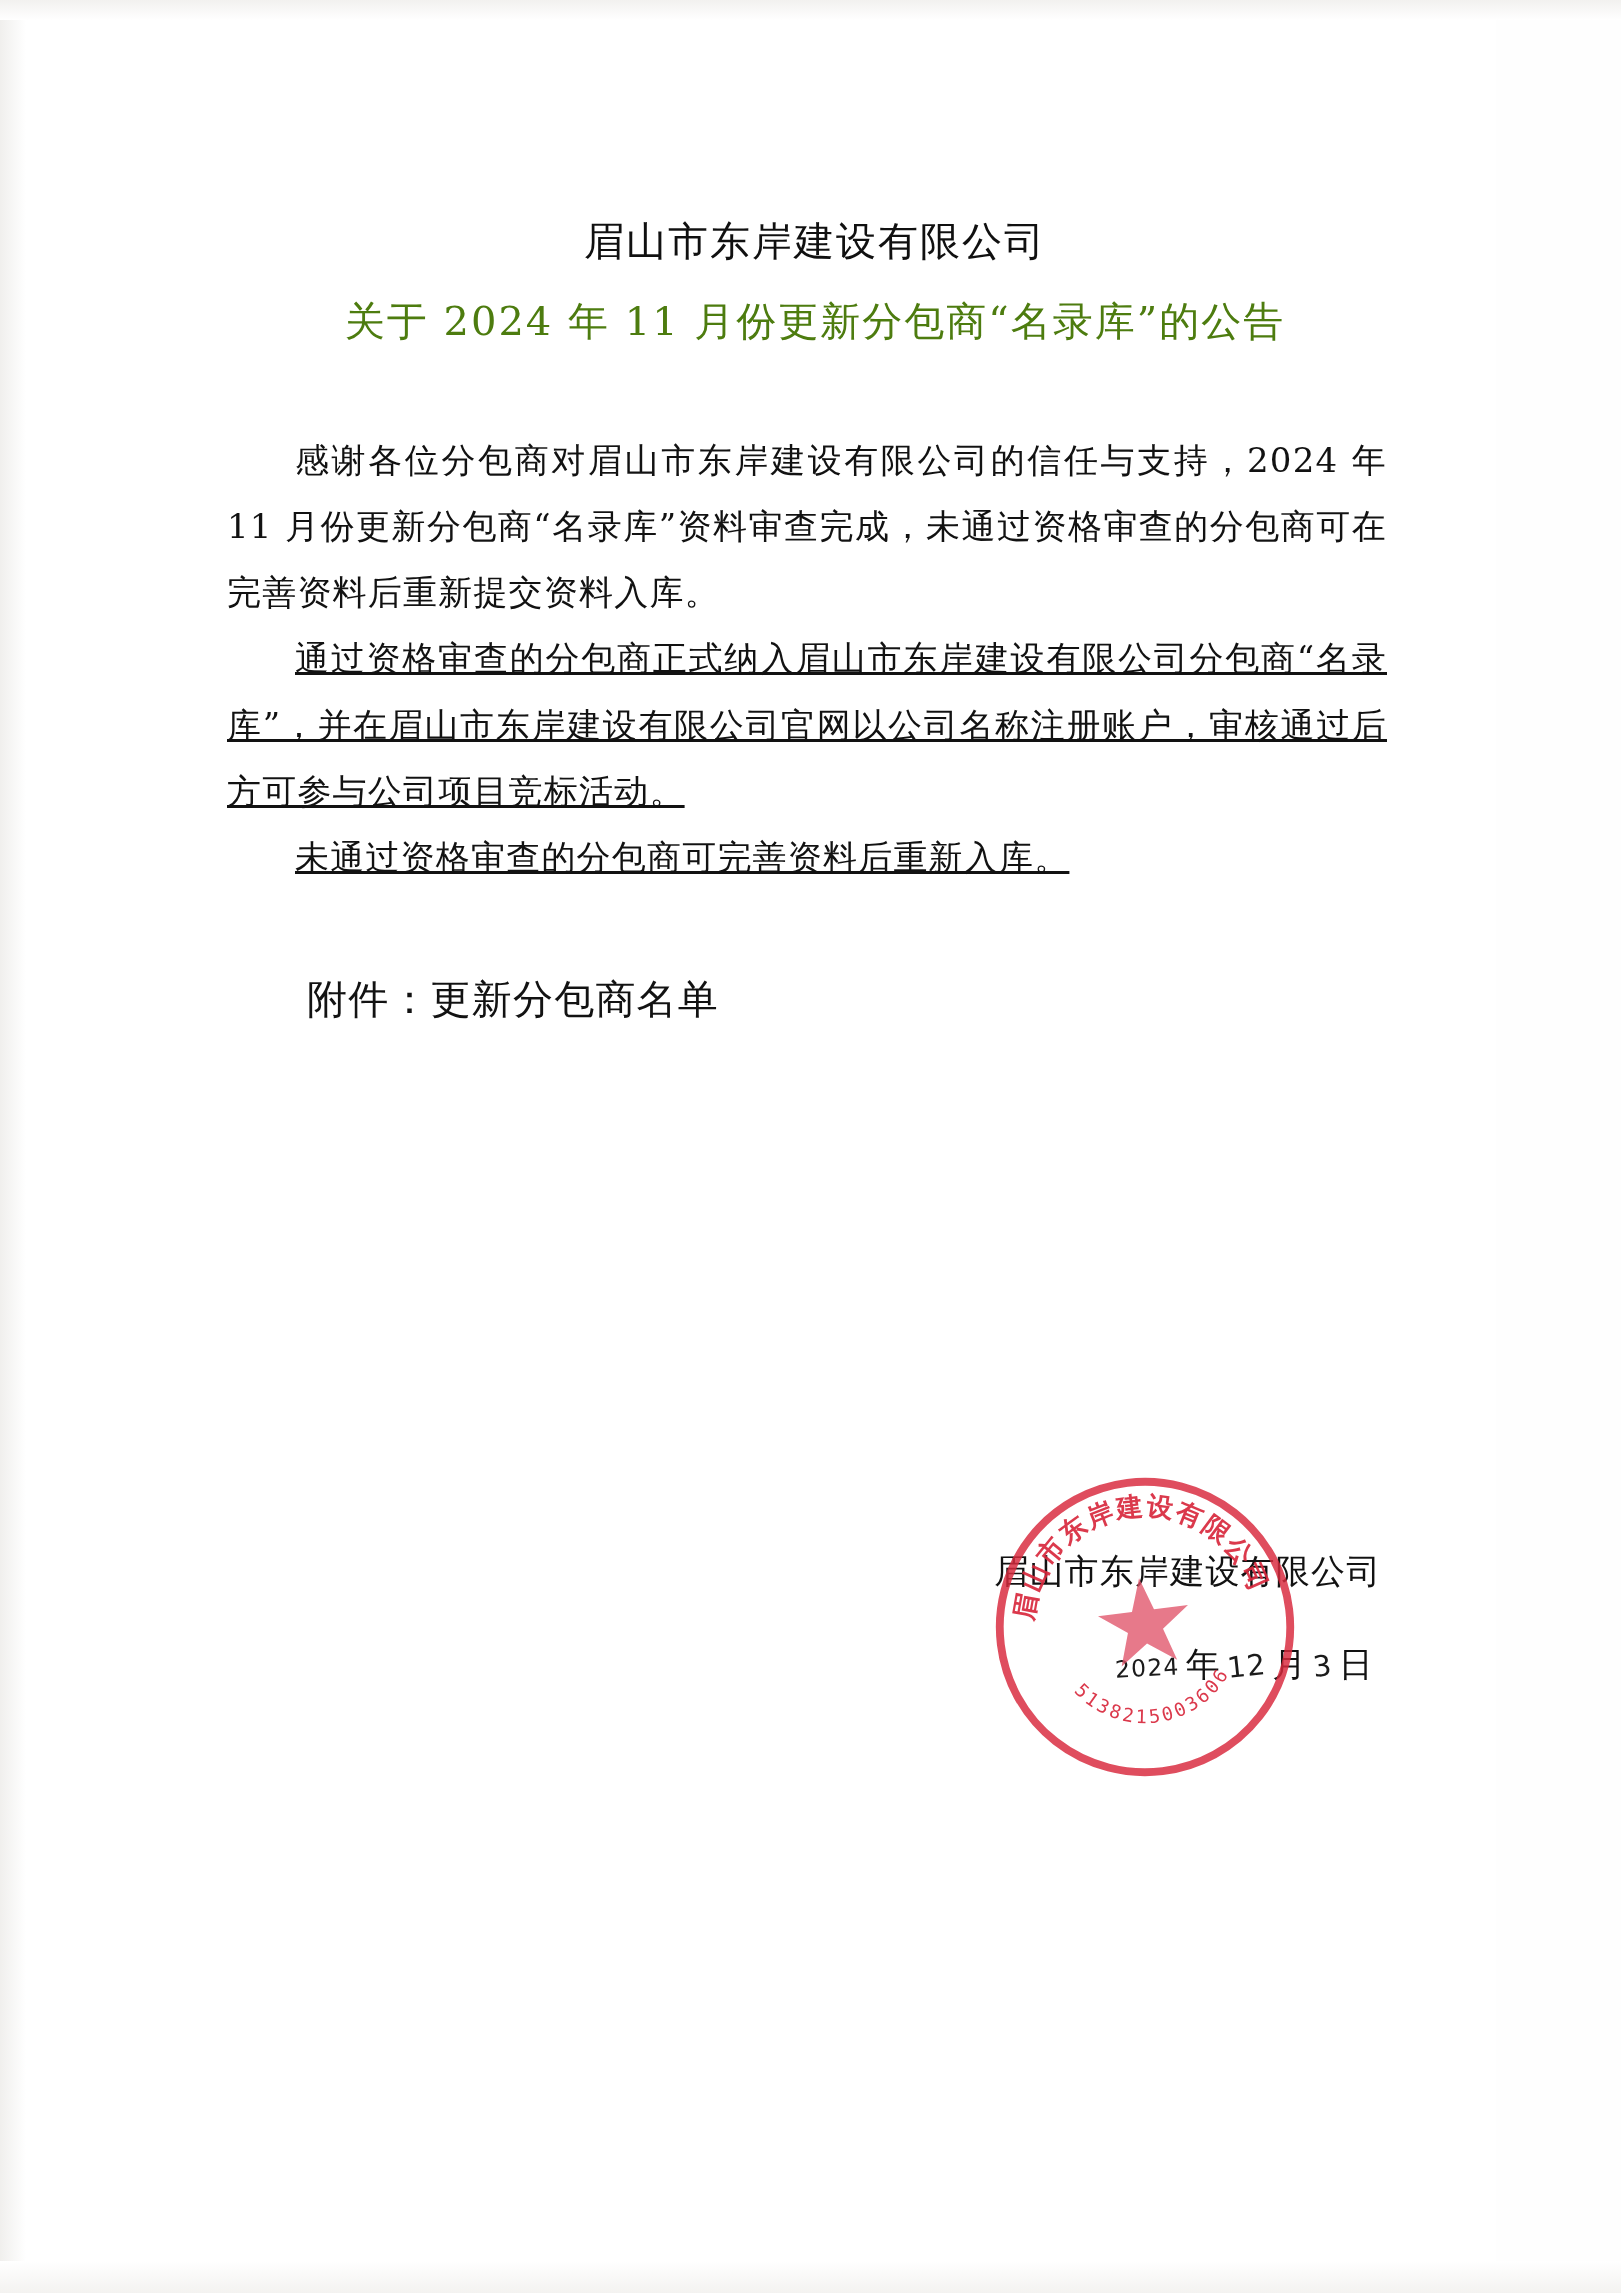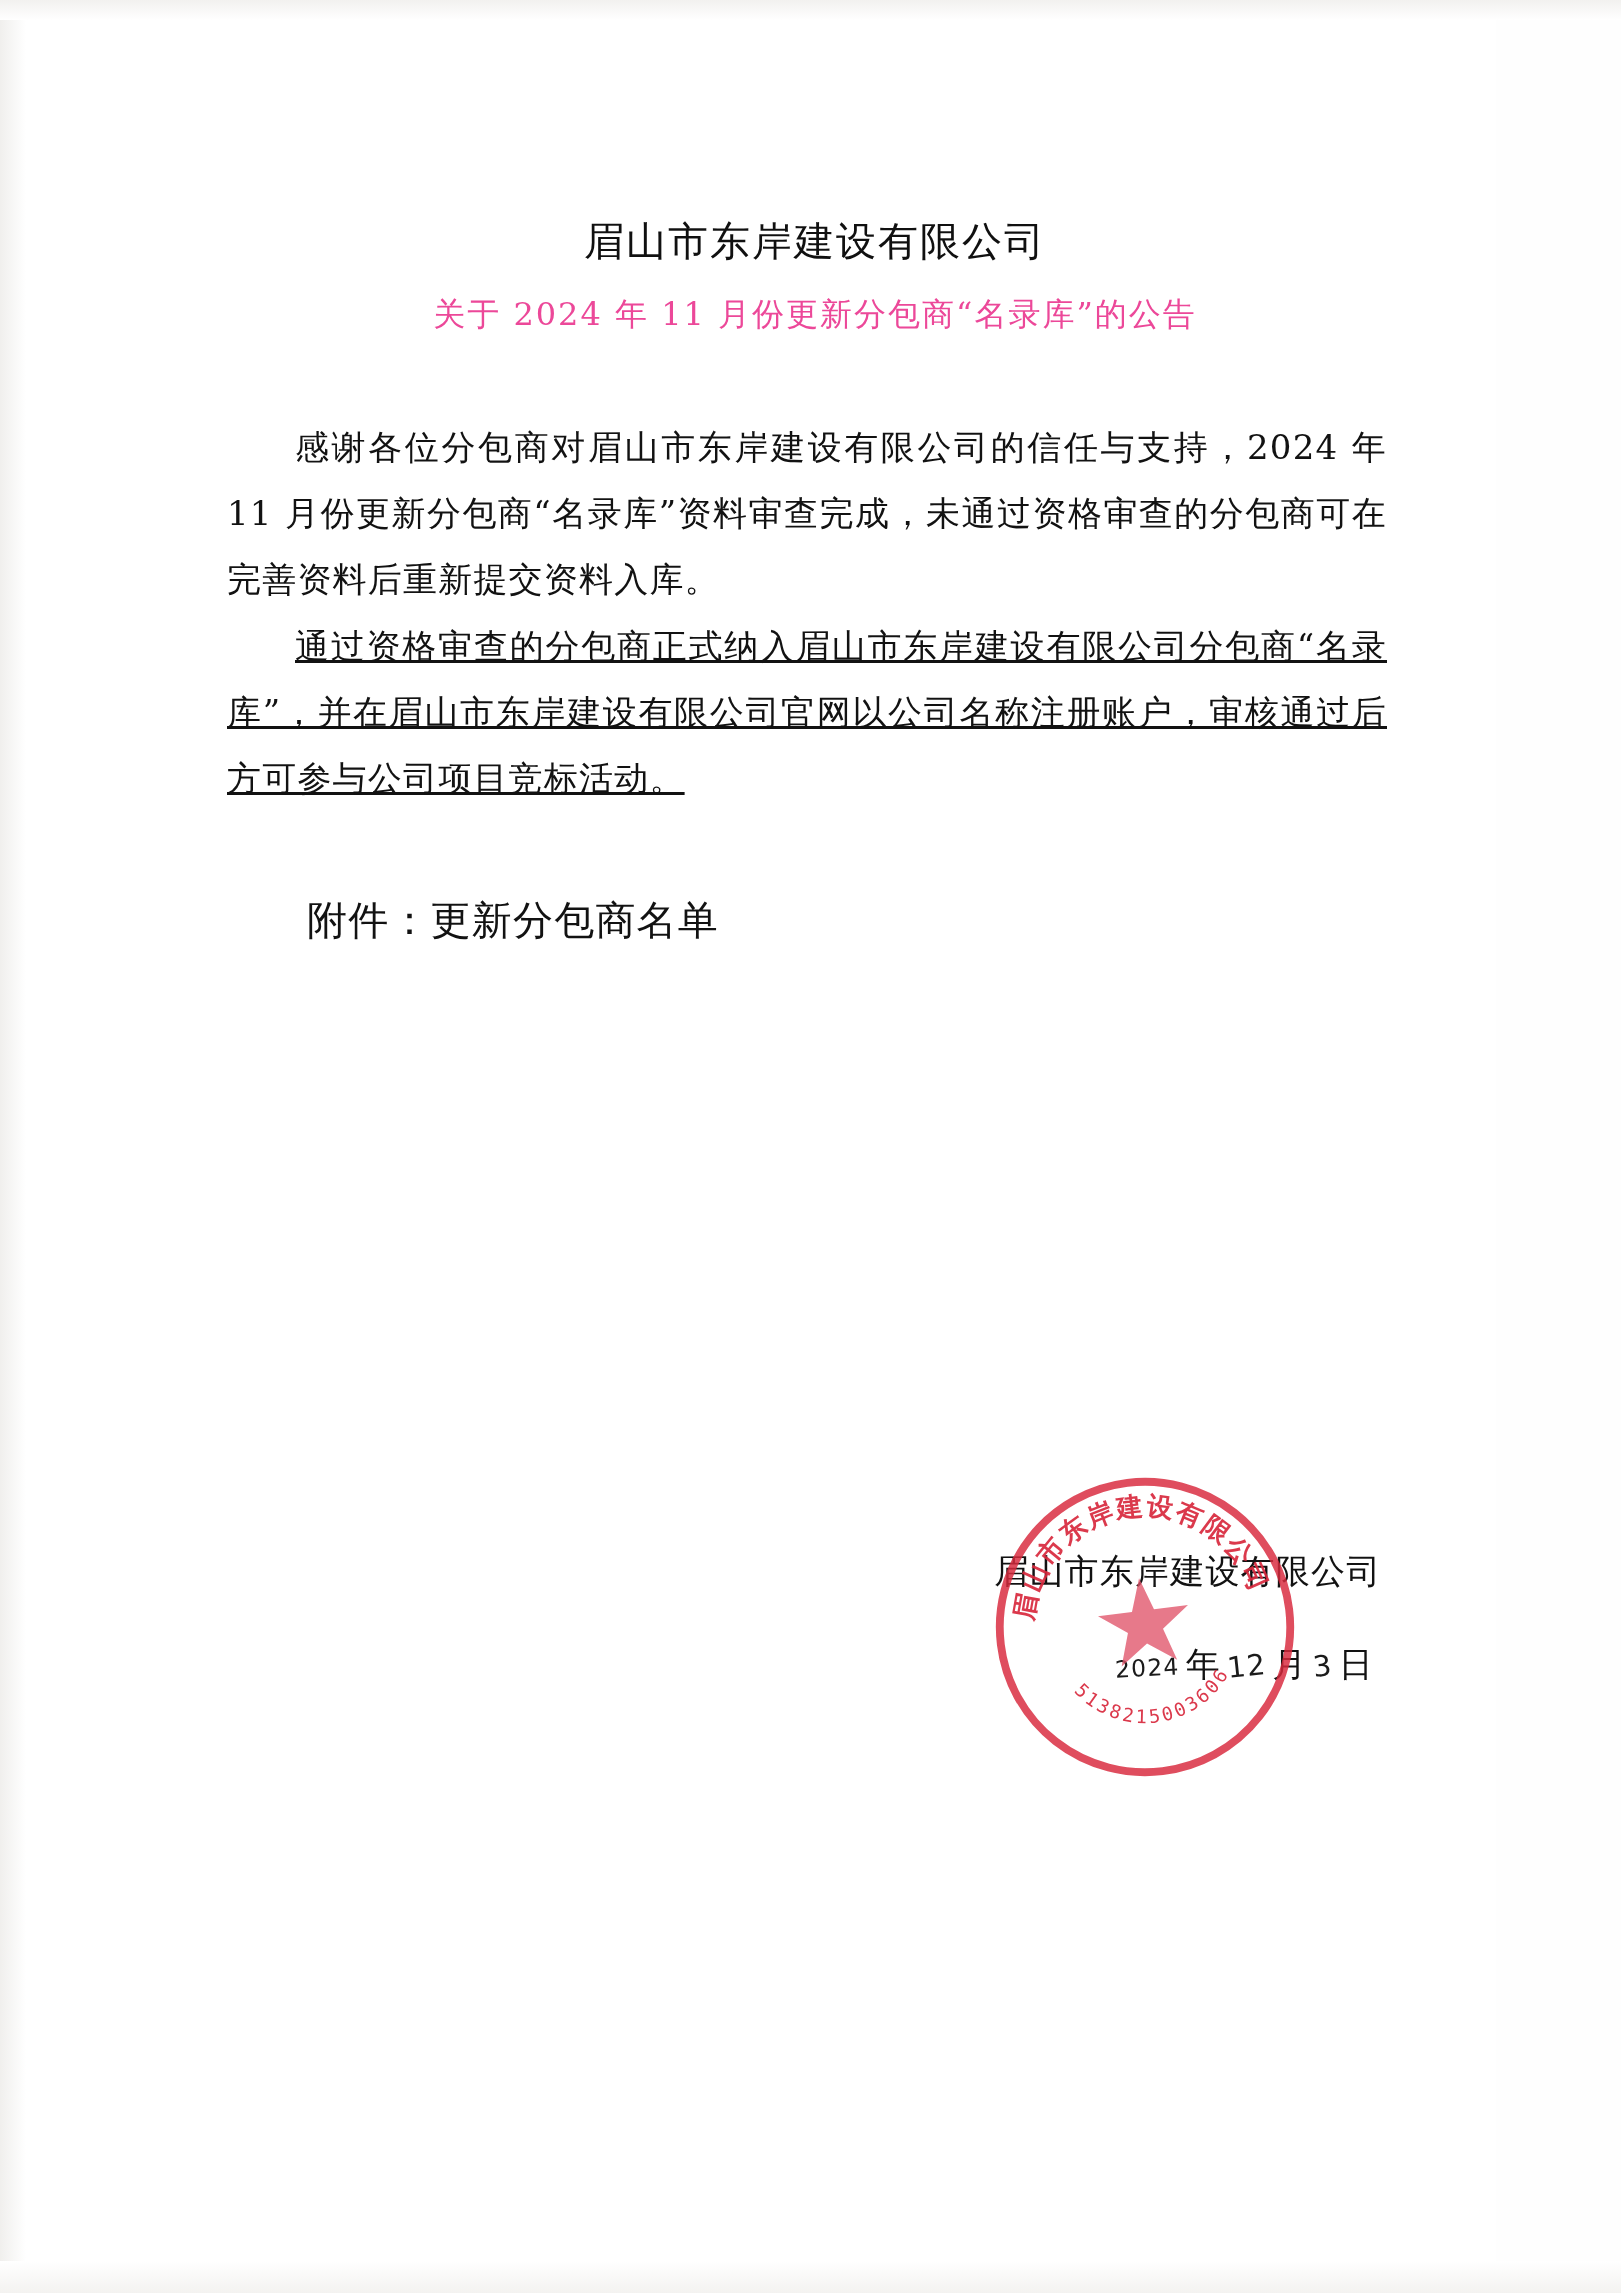--- a/index.html
+++ b/index.html
@@ -55,25 +55,25 @@
     margin-top: 211px;
     text-align: center;
   }
   .title-line1 {
     font-size: 40px;
     letter-spacing: 2px;
     line-height: 1.5;
     color: #101010;
   }
   .title-line2 {
-    font-size: 32px;
+    font-size: 40px;
     letter-spacing: 2px;
     line-height: 1.6;
     margin-top: 17.6px;
-    color: #ec4899;
+    color: #4d7c0f;
   }
 
   .body-block {
     margin-top: 74px;
     font-size: 34px;
     line-height: 1.95;
     letter-spacing: 1.2px;
     color: #121212;
   }
   .para {
@@ -164,20 +164,21 @@
     <div class="content">
 
       <div class="title-block">
         <div class="title-line1">眉山市东岸建设有限公司</div>
         <div class="title-line2">关于 2024 年 11 月份更新分包商“名录库”的公告</div>
       </div>
 
       <div class="body-block">
         <p class="para">感谢各位分包商对眉山市东岸建设有限公司的信任与支持，2024 年 11 月份更新分包商“名录库”资料审查完成，未通过资格审查的分包商可在完善资料后重新提交资料入库。</p>
         <p class="para">通过资格审查的分包商正式纳入眉山市东岸建设有限公司分包商“名录库”，并在眉山市东岸建设有限公司官网以公司名称注册账户，审核通过后方可参与公司项目竞标活动。</p>
+        <p class="para">未通过资格审查的分包商可完善资料后重新入库。</p>
         <p class="attachment">附件：更新分包商名单</p>
       </div>
 
     </div>
 
     <div class="sign-block">
       <div class="sign-company">眉山市东岸建设有限公司</div>
       <div class="sign-date">
         <span class="hw hw-small">2024</span><span>年</span><span class="hw">12</span><span>月</span><span class="hw">3</span><span>日</span>
       </div>

